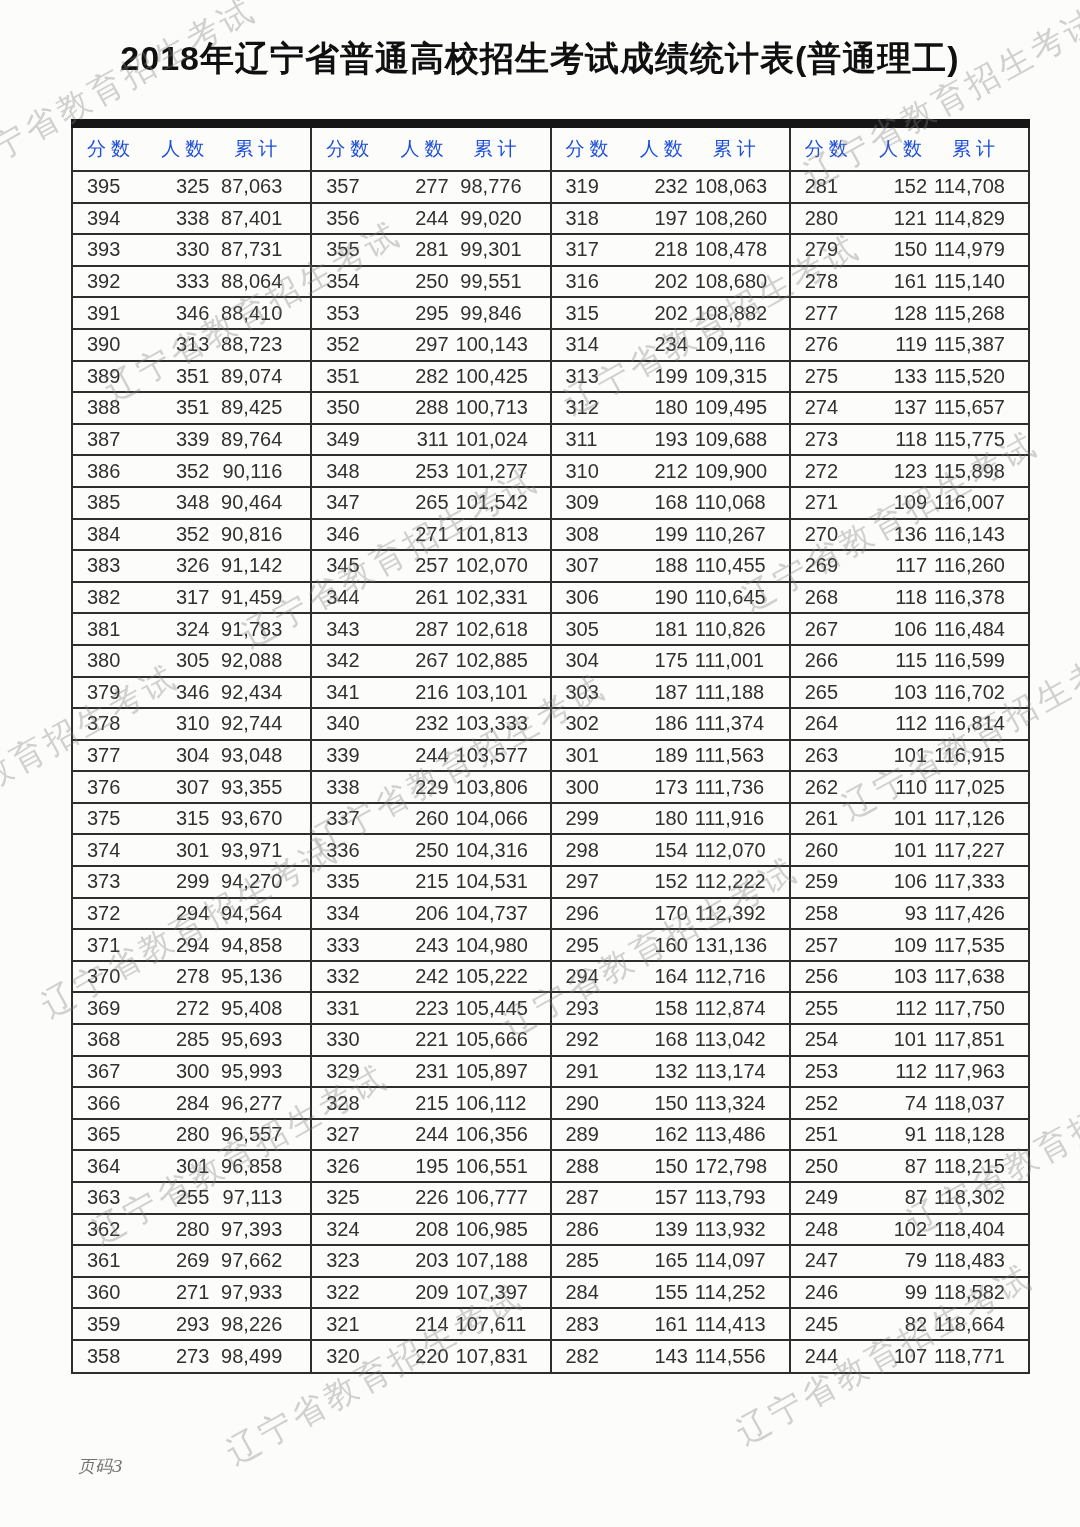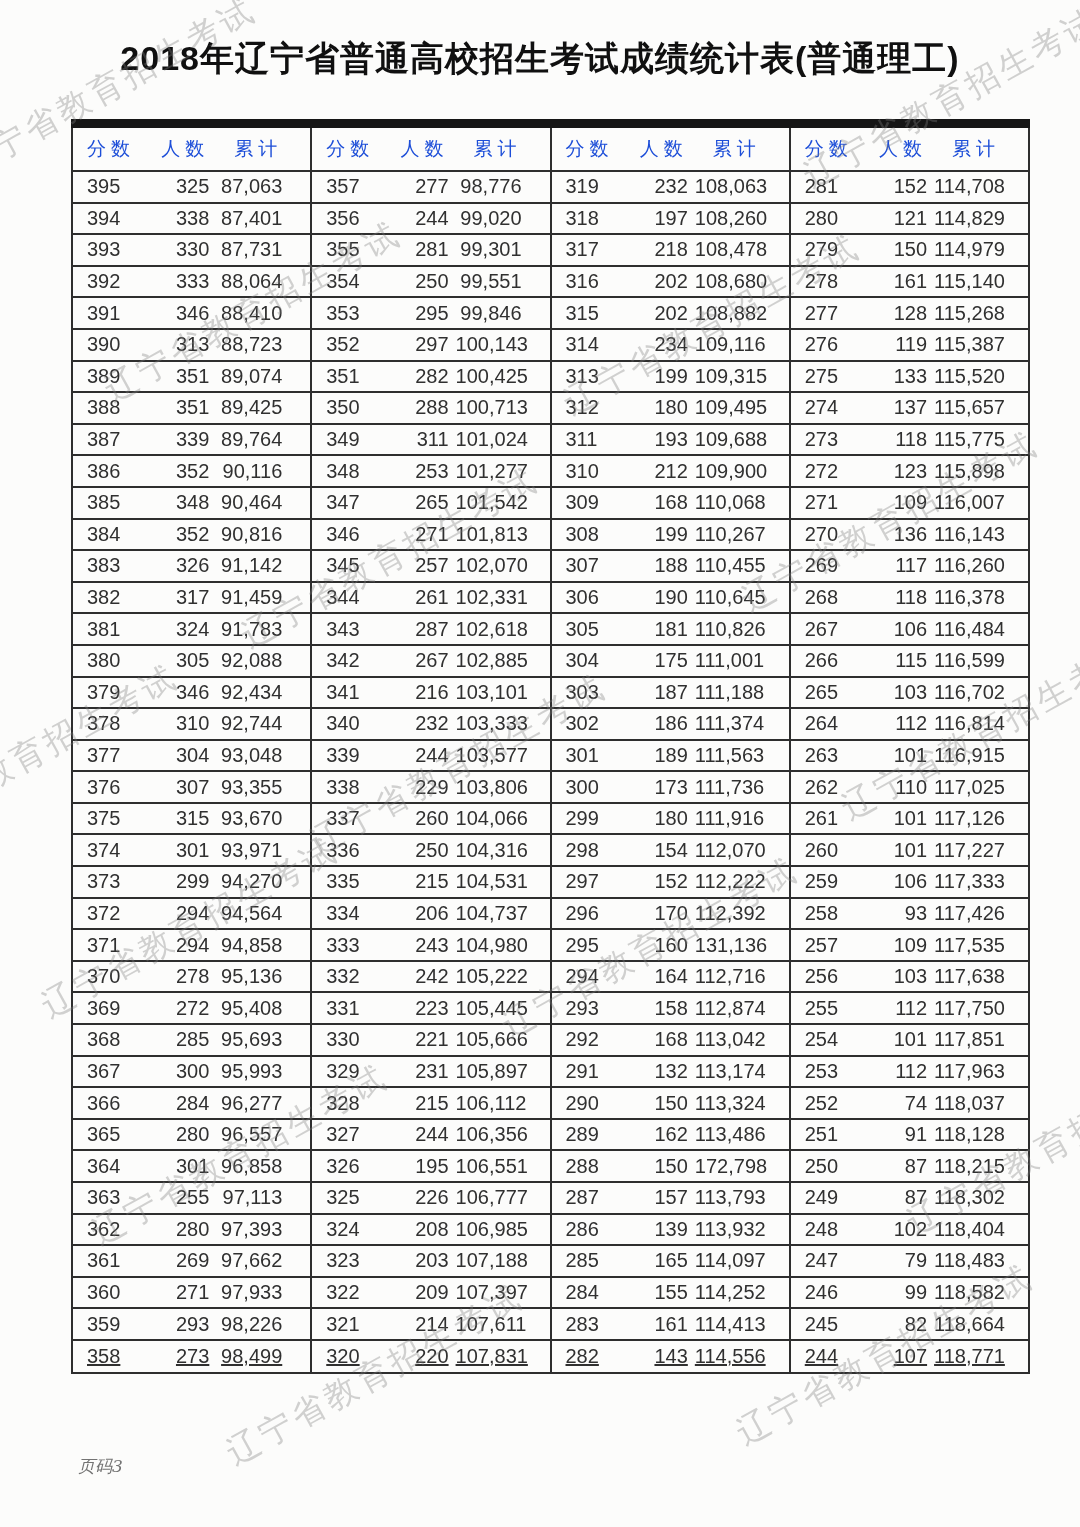--- a/index.html
+++ b/index.html
@@ -59,21 +59,21 @@
     vertical-align: middle;
   }
   tbody td {
     height: 31.6px;
     font-size: 20px;
     color: #303030;
     border-bottom: 2px solid #2e2e2e;
     vertical-align: middle;
     white-space: nowrap;
   }
-  tbody tr:last-child td { border-bottom: none; text-decoration: underline; }
+  tbody tr:last-child td { border-bottom: none; }
   .c0 { text-align: left;  padding-left: 14px; }
   .c1 { text-align: right; padding-right: 6px; }
   .c2 { text-align: right; padding-right: 28px; }
   .wm-layer {
     position: absolute;
     inset: 0;
     z-index: 3;
     pointer-events: none;
   }
   .wm {

